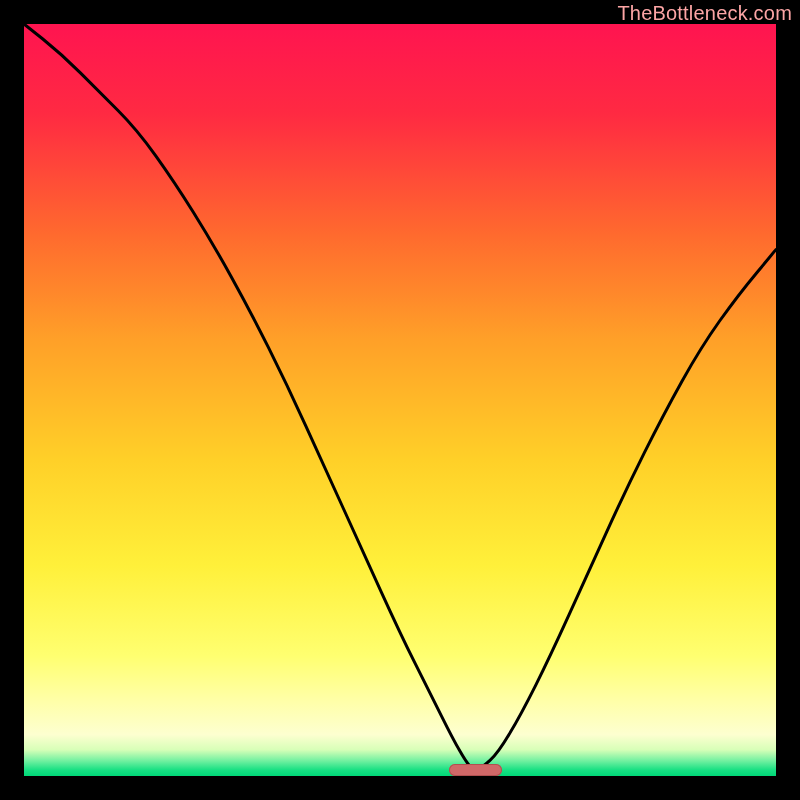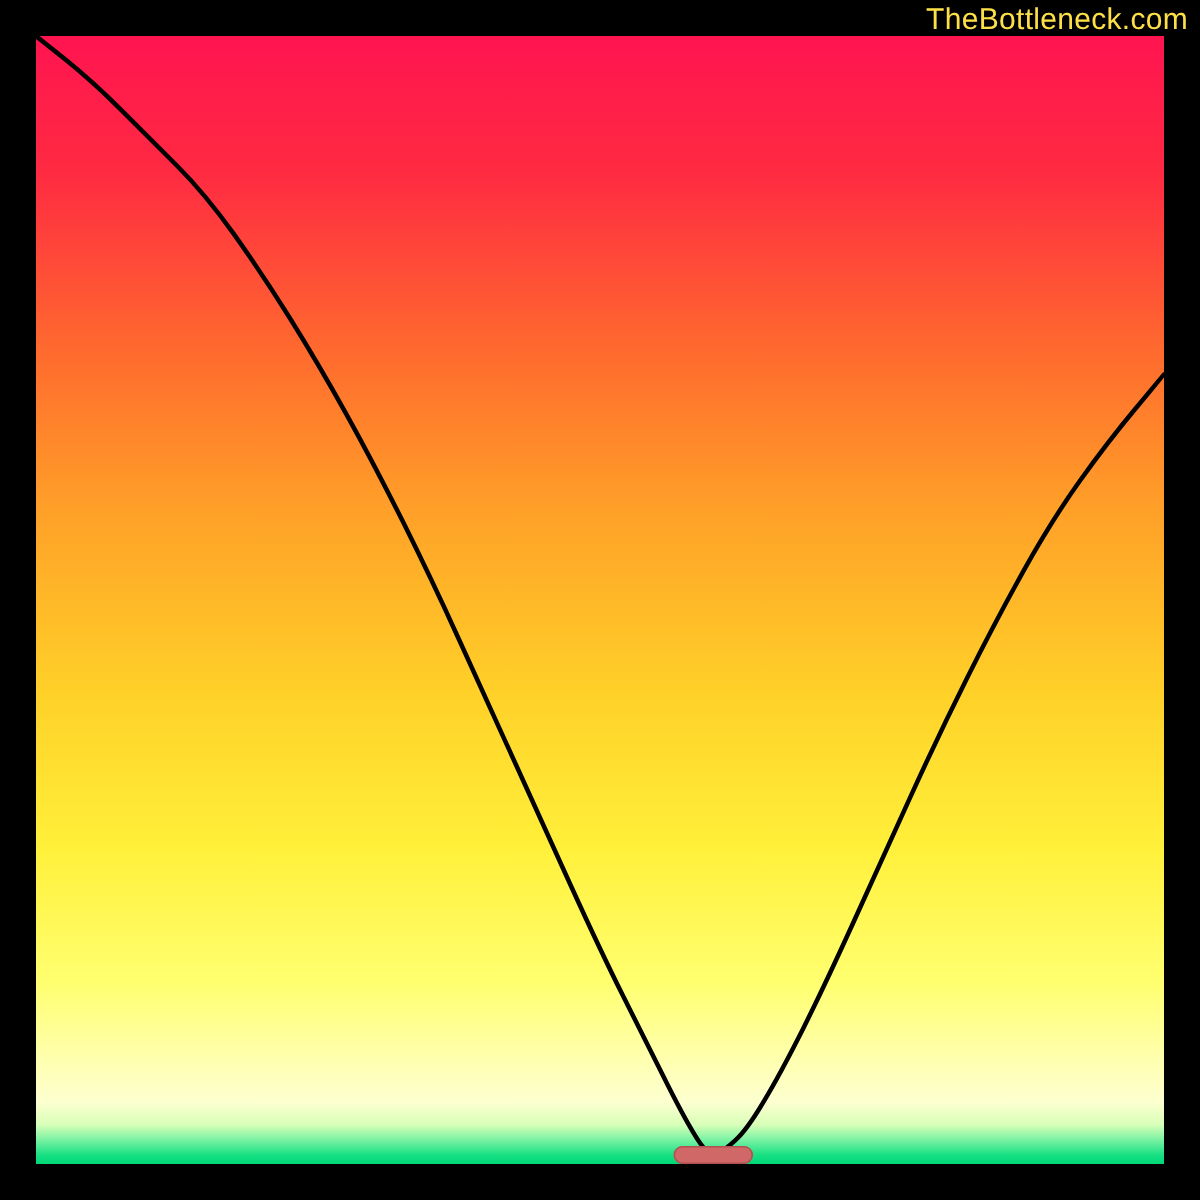--- a/index.html
+++ b/index.html
@@ -44,21 +44,21 @@
     position: absolute;
     height: 12px;
     border-radius: 6px;
   }
   .watermark {
     position: absolute;
     top: 2px;
     right: 8px;
     font-family: Arial, Helvetica, sans-serif;
     font-size: 20px;
-    color: #fde047;
+    color: #fca5a5;
     letter-spacing: 0.2px;
     user-select: none;
   }
 </style>
 </head>
 <body>
 
 <div class="frame">
 
   <div class="plot">

